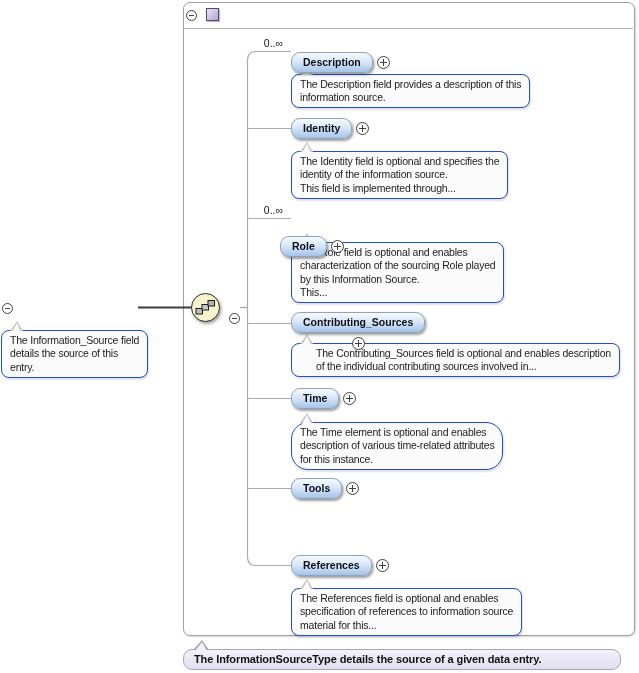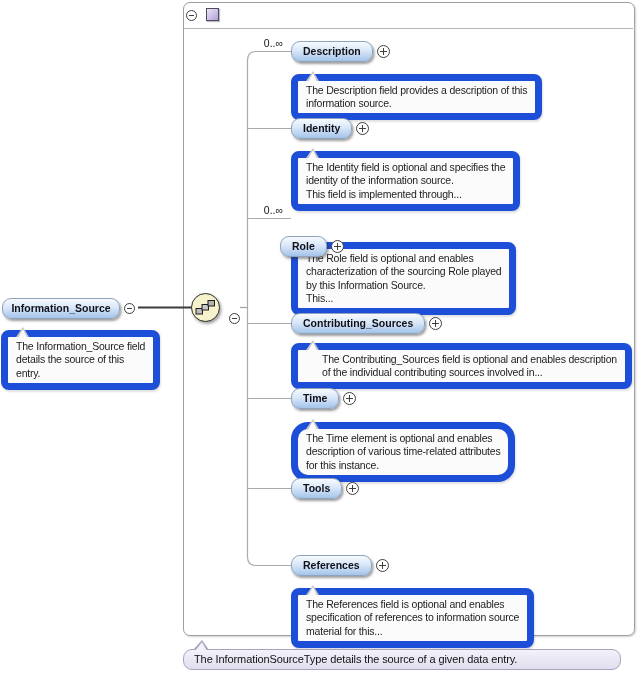--- a/index.html
+++ b/index.html
@@ -23,37 +23,37 @@
   .pm.plus::after{content:"";position:absolute;top:2px;bottom:2px;left:50%;margin-left:-0.5px;
       width:1px;background:#3f3f3f;}
   .pm.lg{width:13px;height:13px;}
   
   .pill{height:21px;line-height:19px;padding:0 11px;border:1px solid #8fa3bd;border-radius:9px;
       background:linear-gradient(180deg,#f6fafe 0%,#d9e7f8 45%,#a4c4ea 100%);
       font-weight:bold;font-size:10.5px;color:#101018;white-space:nowrap;
       box-shadow:1.5px 2px 2.5px rgba(40,40,40,0.45);box-sizing:border-box;}
   .erow{position:absolute;display:flex;align-items:center;gap:4px;height:22px;z-index:3;}
   
-  .doc{position:absolute;z-index:2;background:#fbfbfb;border:7px solid #1d4ed8;border-radius:8px;
+  .doc{position:absolute;z-index:2;background:#fbfbfb;border:1px solid #1d4ed8;border-radius:8px;
       padding:2.5px 8px;font-size:10.5px;letter-spacing:-0.2px;line-height:13.5px;color:#1c1c1c;
       white-space:pre;box-shadow:1px 1.5px 2px rgba(0,0,0,0.12);}
   .doc::before{content:"";position:absolute;top:-10px;left:8px;border-style:solid;
       border-width:0 6px 10px 7px;border-color:transparent transparent #c6c6c6 transparent;}
   .doc::after{content:"";position:absolute;top:-8px;left:9.5px;border-style:solid;
       border-width:0 4.5px 9.5px 5.5px;border-color:transparent transparent #fbfbfb transparent;}
   
   .card{position:absolute;width:40px;text-align:right;font-size:10.5px;color:#111;z-index:3;}
   
   #seq{left:191px;top:293px;width:29px;height:29px;border-radius:50%;background:#f6f2cc;
       border:1.5px solid #2b2b2b;box-sizing:border-box;z-index:3;
       box-shadow:1.5px 2px 3px rgba(0,0,0,0.35);display:flex;align-items:center;justify-content:center;}
   
   .note{position:absolute;z-index:2;background:linear-gradient(180deg,#f3f1fa 0%,#e2deef 100%);
       border:1px solid #a8a3bd;border-radius:9px;padding:2px 10px;font-size:11px;
-      letter-spacing:-0.1px;line-height:15px;color:#111;white-space:nowrap;box-sizing:border-box;}
+      letter-spacing:-0.1px;line-height:15px;color:#111;white-space:nowrap;box-sizing:border-box;font-weight:bold;}
   .note::before{content:"";position:absolute;top:-10px;left:9px;border-style:solid;
       border-width:0 7px 10px 9px;border-color:transparent transparent #a8a3bd transparent;}
   .note::after{content:"";position:absolute;top:-8px;left:11px;border-style:solid;
       border-width:0 5px 9.5px 7px;border-color:transparent transparent #f2f0f9 transparent;}
   svg.overlay{position:absolute;left:0;top:0;z-index:1;pointer-events:none;}
 </style>
 </head>
 <body>
 
 <div id="canvas">
@@ -75,31 +75,30 @@
     <svg width="23" height="23" viewBox="0 0 23 23">
       <line x1="3" y1="17" x2="20" y2="5" stroke="#2a2a2a" stroke-width="1.4"></line>
       <rect x="2" y="12.5" width="6.5" height="5.5" fill="#bdbdbd" stroke="#1d1d1d" stroke-width="1"></rect>
       <rect x="8" y="8.5" width="6.5" height="5.5" fill="#c9c9c9" stroke="#1d1d1d" stroke-width="1"></rect>
       <rect x="14" y="4.5" width="6.5" height="5.5" fill="#b3b3b3" stroke="#1d1d1d" stroke-width="1"></rect>
     </svg>
   </div>
   <div class="abs pm" style="left:229px;top:302px;"></div>
 
   <div class="erow" style="left:2px;top:297px;">
-    <div class="pill" style="width:118px;text-align:center;padding:0 2px;">Information_Source</div>
     <div class="pm"></div>
   </div>
   <div class="doc" style="left:1px;top:330px;">The Information_Source field
 details the source of this
 entry.</div>
 
   <div class="card" style="left:243px;top:37px;">0..∞</div>
   <div class="card" style="left:243px;top:204px;">0..∞</div>
 
-  <div class="erow" style="left:291px;top:40px;">
+  <div class="erow" style="left:291px;top:51px;">
     <div class="pill">Description</div>
     <div class="pm lg plus"></div>
   </div>
   <div class="doc" style="left:291px;top:74px;">The Description field provides a description of this
 information source.</div>
 
   <div class="erow" style="left:291px;top:117px;">
     <div class="pill">Identity</div>
     <div class="pm lg plus"></div>
   </div>
@@ -109,21 +108,21 @@
 
   <div class="erow" style="left:280px;top:207px;margin-top:28px;">
     <div class="pill">Role</div>
     <div class="pm lg plus"></div>
   </div>
   <div class="doc" style="left:291px;top:242px;">The Role field is optional and enables
 characterization of the sourcing Role played
 by this Information Source.
 This...</div>
 
-  <div class="erow" style="left:291px;top:312px;">
+  <div class="erow" style="left:291px;top:312px;flex-direction:column;">
     <div class="pill">Contributing_Sources</div>
     <div class="pm lg plus"></div>
   </div>
   <div class="doc" style="left:291px;top:343px;padding-left:24px;">The Contributing_Sources field is optional and enables description
 of the individual contributing sources involved in...</div>
 
   <div class="erow" style="left:291px;top:387px;">
     <div class="pill">Time</div>
     <div class="pm lg plus"></div>
   </div>

